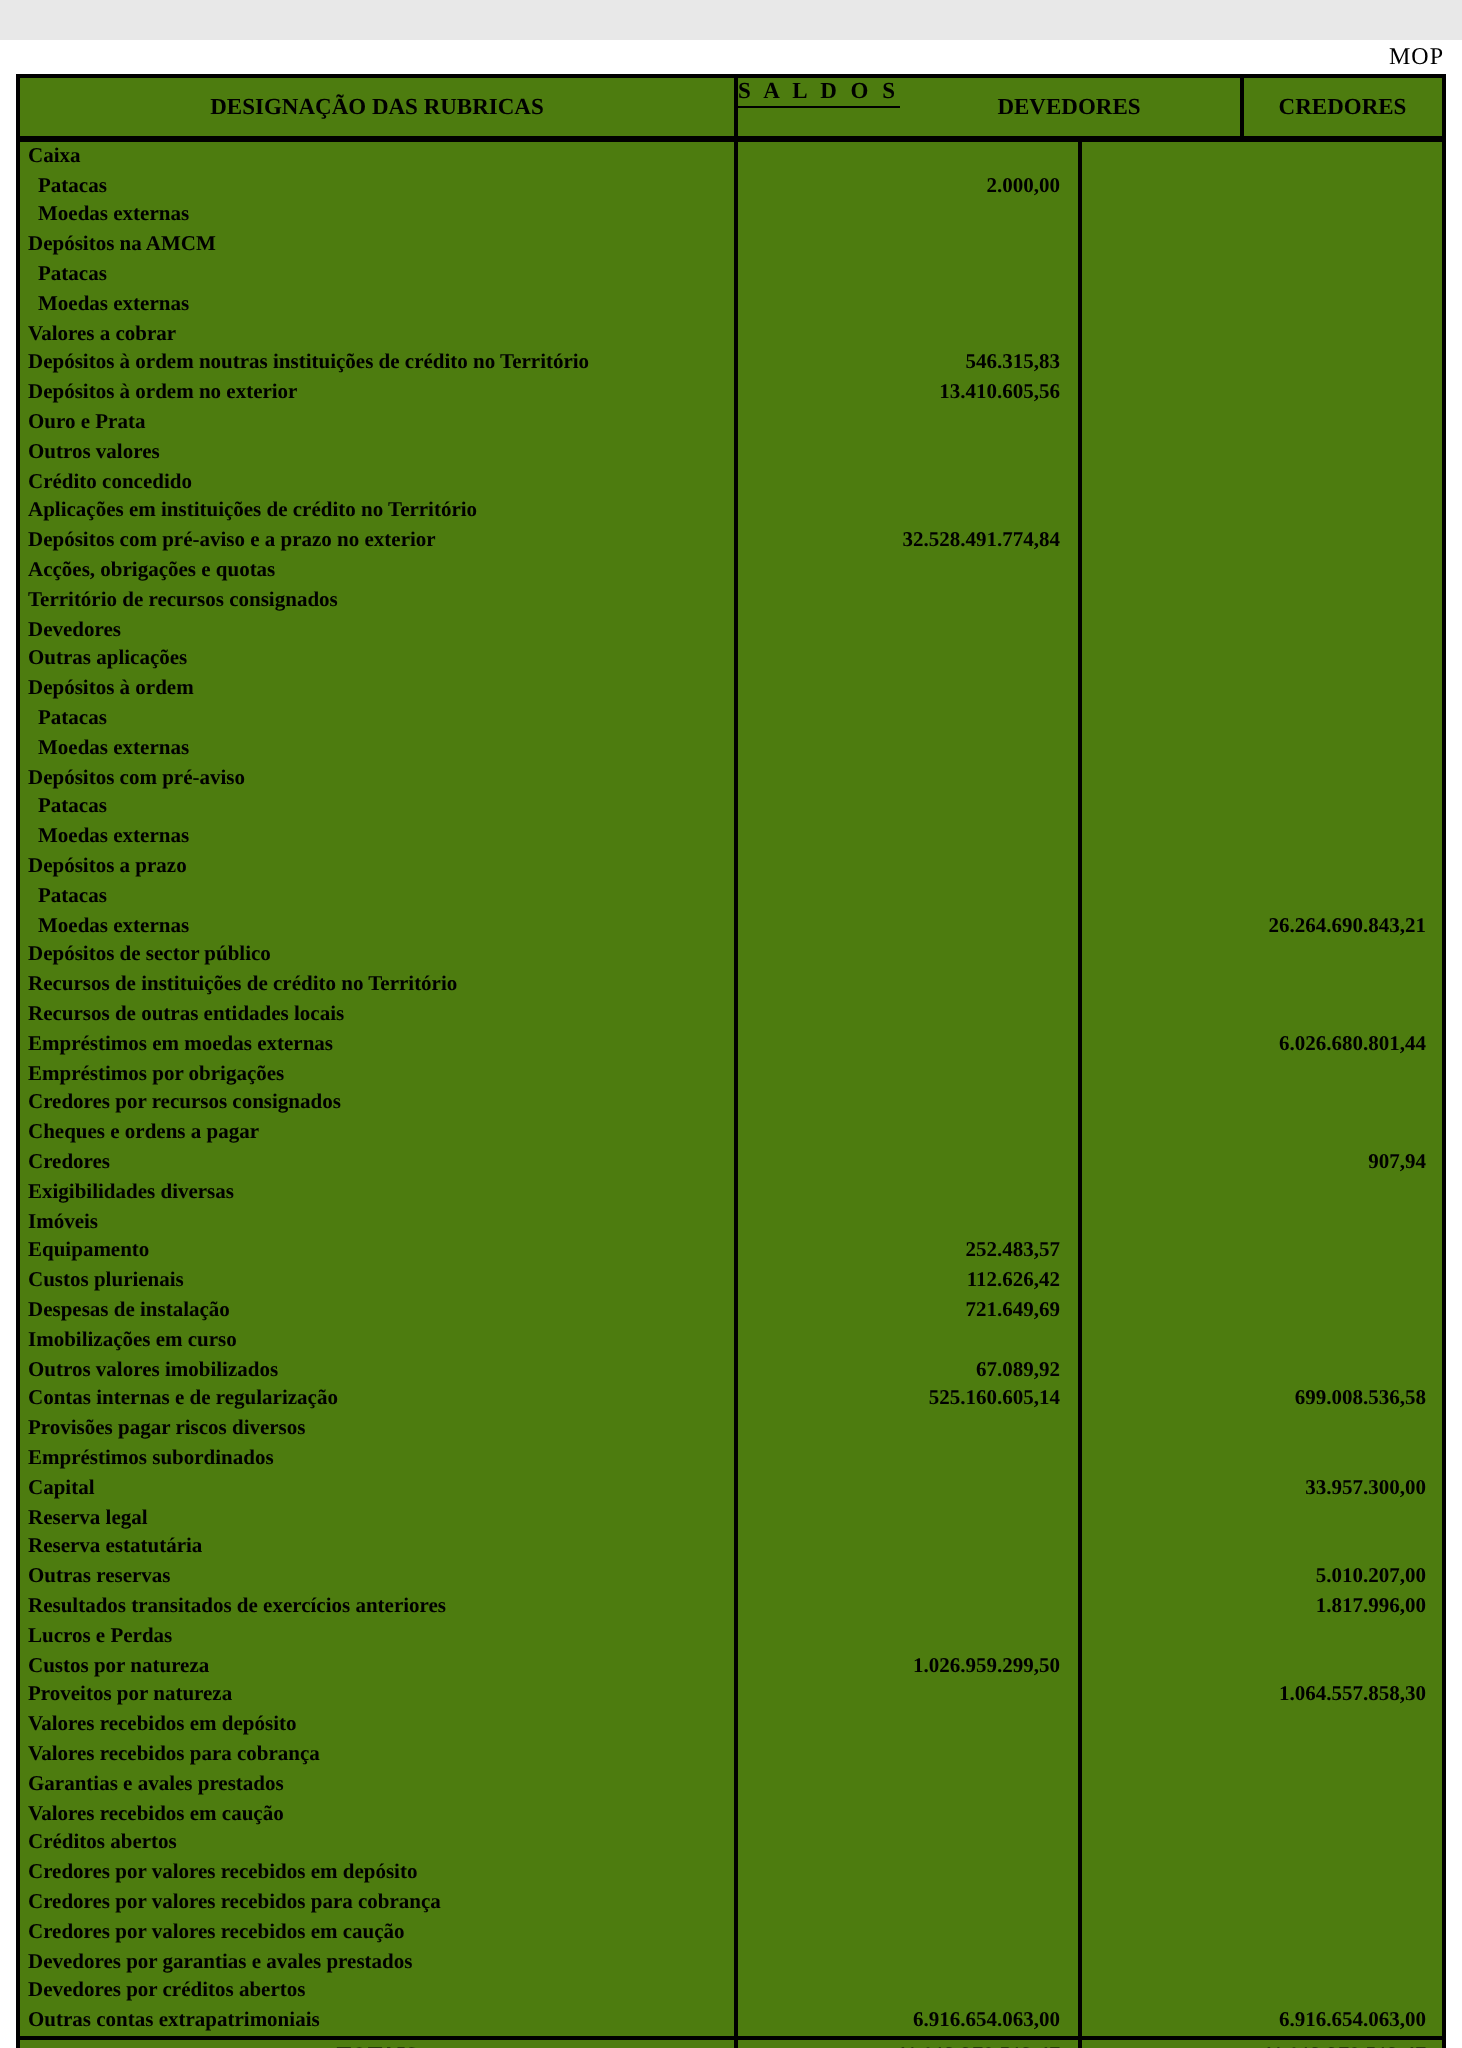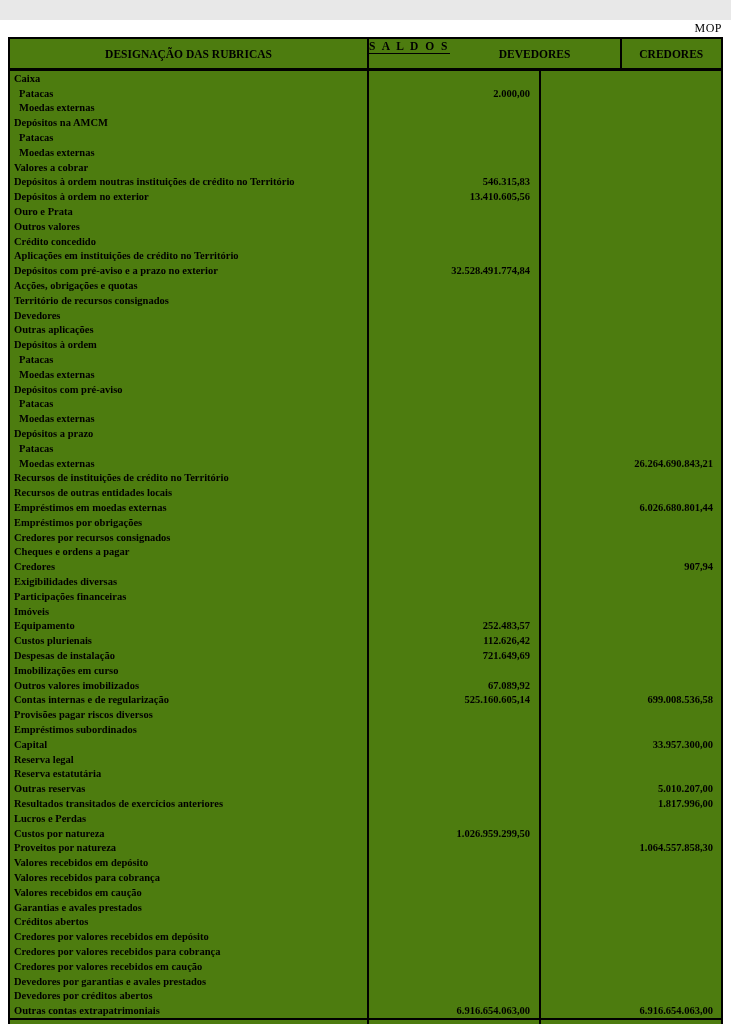--- a/index.html
+++ b/index.html
@@ -291,20 +291,25 @@
     <div class="c-dev"></div>
     <div class="c-cred"></div>
   </div>
 
   <div class="trow indent">
     <div class="c-label">Moedas externas</div>
     <div class="c-dev"></div>
     <div class="c-cred">26.264.690.843,21</div>
   </div>
 
+  <div class="trow">
+    <div class="c-label">Depósitos de sector público</div>
+    <div class="c-dev"></div>
+    <div class="c-cred"></div>
+  </div>
 
   <div class="trow">
     <div class="c-label">Recursos de instituições de crédito no Território</div>
     <div class="c-dev"></div>
     <div class="c-cred"></div>
   </div>
 
   <div class="trow">
     <div class="c-label">Recursos de outras entidades locais</div>
     <div class="c-dev"></div>
@@ -340,25 +345,20 @@
     <div class="c-dev"></div>
     <div class="c-cred">907,94</div>
   </div>
 
   <div class="trow">
     <div class="c-label">Exigibilidades diversas</div>
     <div class="c-dev"></div>
     <div class="c-cred"></div>
   </div>
 
-  <div class="trow">
-    <div class="c-label">Participações financeiras</div>
-    <div class="c-dev"></div>
-    <div class="c-cred"></div>
-  </div>
 
   <div class="trow">
     <div class="c-label">Imóveis</div>
     <div class="c-dev"></div>
     <div class="c-cred"></div>
   </div>
 
   <div class="trow">
     <div class="c-label">Equipamento</div>
     <div class="c-dev">252.483,57</div>
@@ -461,27 +461,27 @@
     <div class="c-cred"></div>
   </div>
 
   <div class="trow">
     <div class="c-label">Valores recebidos para cobrança</div>
     <div class="c-dev"></div>
     <div class="c-cred"></div>
   </div>
 
   <div class="trow">
+    <div class="c-label">Garantias e avales prestados</div>
+    <div class="c-dev"></div>
+    <div class="c-cred"></div>
+  </div>
+
+  <div class="trow">
     <div class="c-label">Valores recebidos em caução</div>
-    <div class="c-dev"></div>
-    <div class="c-cred"></div>
-  </div>
-
-  <div class="trow">
-    <div class="c-label">Garantias e avales prestados</div>
     <div class="c-dev"></div>
     <div class="c-cred"></div>
   </div>
 
   <div class="trow">
     <div class="c-label">Créditos abertos</div>
     <div class="c-dev"></div>
     <div class="c-cred"></div>
   </div>
 

